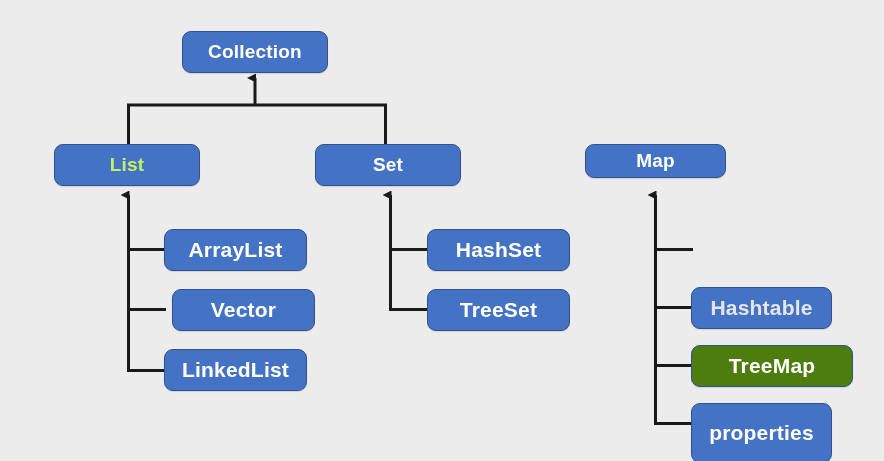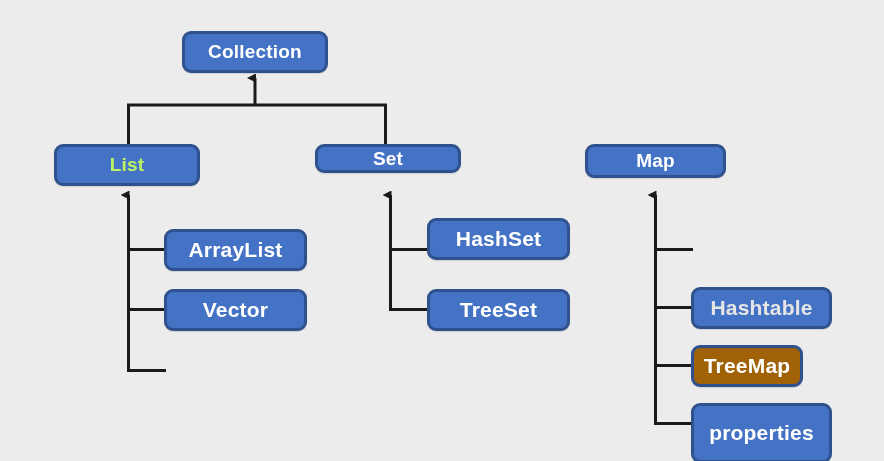--- a/index.html
+++ b/index.html
@@ -24,21 +24,21 @@
     position: absolute;
     left: 0;
     top: 0;
     width: 884px;
     height: 461px;
   }
   .node {
     position: absolute;
     box-sizing: border-box;
     background: #4472c4;
-    border: 3px solid #7f1d1d;
+    border: 1px solid #7f1d1d;
     border-radius: 9px;
     color: #ffffff;
     font-weight: bold;
     display: flex;
     align-items: center;
     justify-content: center;
     letter-spacing: 0.2px;
     text-align: center;
     box-shadow: 0 1px 1px rgba(0,0,0,0.12);
     z-index: 2;
@@ -86,33 +86,34 @@
       <line x1="654" y1="307.5" x2="693" y2="307.5" stroke="#1a1a1a" stroke-width="3"></line>
       <line x1="654" y1="365.5" x2="693" y2="365.5" stroke="#1a1a1a" stroke-width="3"></line>
       <line x1="654" y1="423.5" x2="693" y2="423.5" stroke="#1a1a1a" stroke-width="3"></line>
     </g>
   </svg>
 
   <div class="node node-root" id="node-collection" style="left: 182px; top: 31px; width: 146px; height: 42px; background: rgb(68, 114, 196); border-color: rgb(47, 82, 143); color: rgb(255, 255, 255);">Collection</div>
 
   <div class="node node-branch" id="node-list" style="left: 54px; top: 144px; width: 146px; height: 42px; background: rgb(68, 114, 196); border-color: rgb(47, 82, 143); color: #bef264;">List</div>
 
-  <div class="node node-branch" id="node-set" style="left: 315px; top: 144px; width: 146px; height: 29px; background: rgb(68, 114, 196); border-color: rgb(47, 82, 143); color: rgb(255, 255, 255);">Set</div>
+  <div class="node node-branch" id="node-set" style="left: 315px; top: 144px; width: 146px; height: 42px; background: rgb(68, 114, 196); border-color: rgb(47, 82, 143); color: rgb(255, 255, 255);">Set</div>
 
   <div class="node node-branch" id="node-map" style="left: 585px; top: 144px; width: 141px; height: 34px; background: rgb(68, 114, 196); border-color: rgb(47, 82, 143); color: rgb(255, 255, 255);">Map</div>
 
   <div class="node node-leaf" id="node-arraylist" style="left: 164px; top: 229px; width: 143px; height: 42px; background: rgb(68, 114, 196); border-color: rgb(47, 82, 143); color: rgb(255, 255, 255);">ArrayList</div>
 
-  <div class="node node-leaf" id="node-vector" style="left: 164px; top: 289px; width: 143px; height: 42px; background: rgb(68, 114, 196); border-color: rgb(47, 82, 143); color: rgb(255, 255, 255);">Vector</div>
+  <div class="node node-leaf" id="node-vector" style="left: 172px; top: 289px; width: 143px; height: 42px; background: rgb(68, 114, 196); border-color: rgb(47, 82, 143); color: rgb(255, 255, 255);">Vector</div>
 
+  <div class="node node-leaf" id="node-linkedlist" style="left: 164px; top: 349px; width: 143px; height: 42px; background: rgb(68, 114, 196); border-color: rgb(47, 82, 143); color: rgb(255, 255, 255);">LinkedList</div>
 
-  <div class="node node-leaf" id="node-hashset" style="left: 427px; top: 218px; width: 143px; height: 42px; background: rgb(68, 114, 196); border-color: rgb(47, 82, 143); color: rgb(255, 255, 255);">HashSet</div>
+  <div class="node node-leaf" id="node-hashset" style="left: 427px; top: 229px; width: 143px; height: 42px; background: rgb(68, 114, 196); border-color: rgb(47, 82, 143); color: rgb(255, 255, 255);">HashSet</div>
 
   <div class="node node-leaf" id="node-treeset" style="left: 427px; top: 289px; width: 143px; height: 42px; background: rgb(68, 114, 196); border-color: rgb(47, 82, 143); color: rgb(255, 255, 255);">TreeSet</div>
 
 
   <div class="node node-leaf" id="node-hashtable" style="left: 691px; top: 287px; width: 141px; height: 42px; background: rgb(68, 114, 196); border-color: rgb(47, 82, 143); color: #e5e5e5;">Hashtable</div>
 
-  <div class="node node-leaf" id="node-treemap" style="left: 691px; top: 345px; width: 112px; height: 42px; background: #a16207; border-color: rgb(47, 82, 143); color: rgb(255, 255, 255);">TreeMap</div>
+  <div class="node node-leaf" id="node-treemap" style="left: 691px; top: 345px; width: 162px; height: 42px; background: #4d7c0f; border-color: rgb(47, 82, 143); color: rgb(255, 255, 255);">TreeMap</div>
 
   <div class="node node-leaf" id="node-properties" style="left: 691px; top: 403px; width: 141px; height: 60px; background: rgb(68, 114, 196); border-color: rgb(47, 82, 143); color: rgb(255, 255, 255);">properties</div>
 
 </div>
 
 </body></html>

